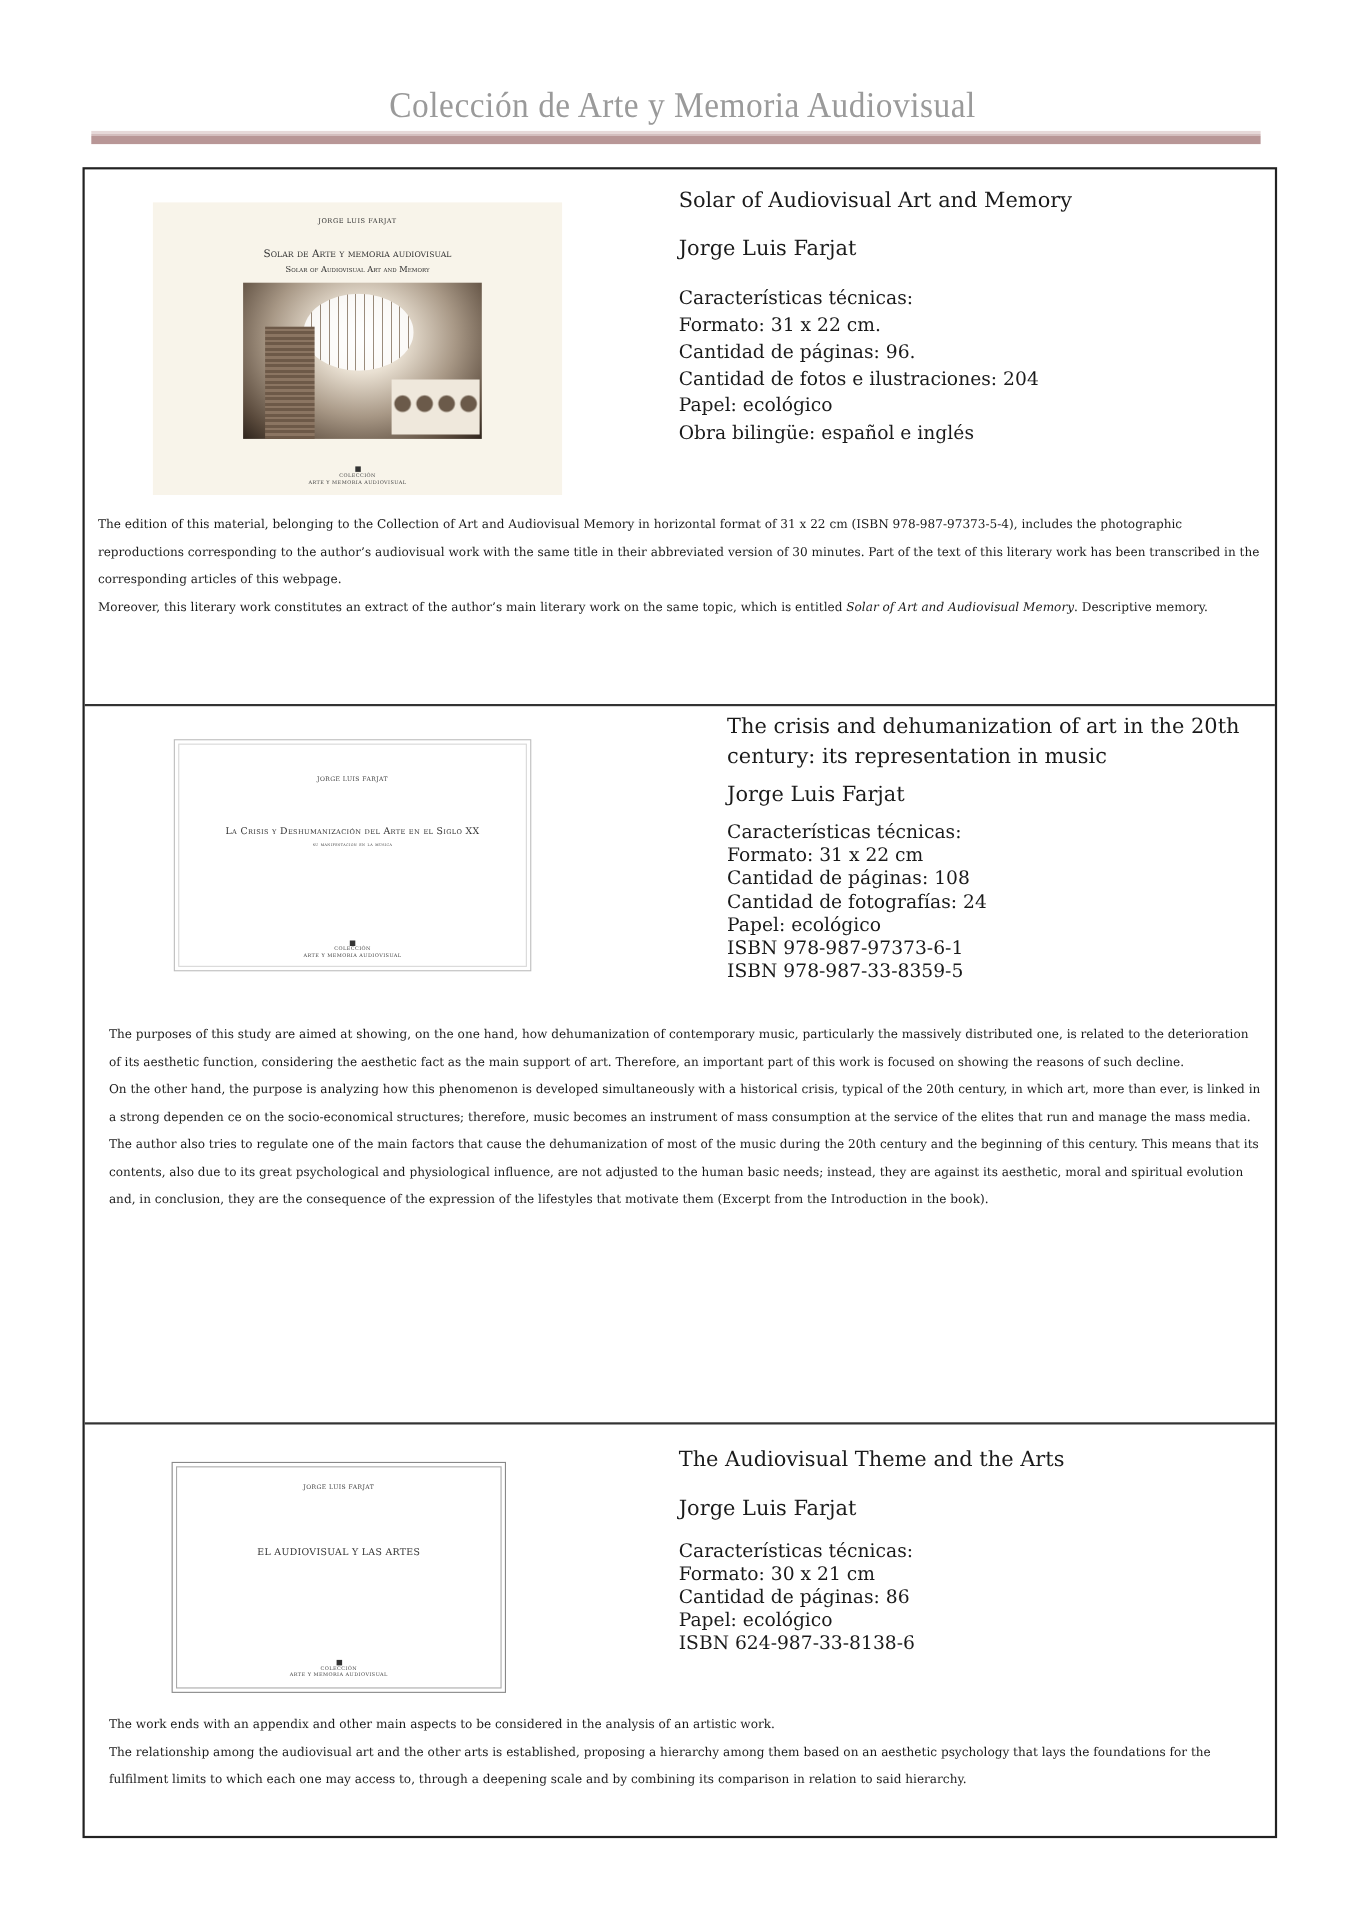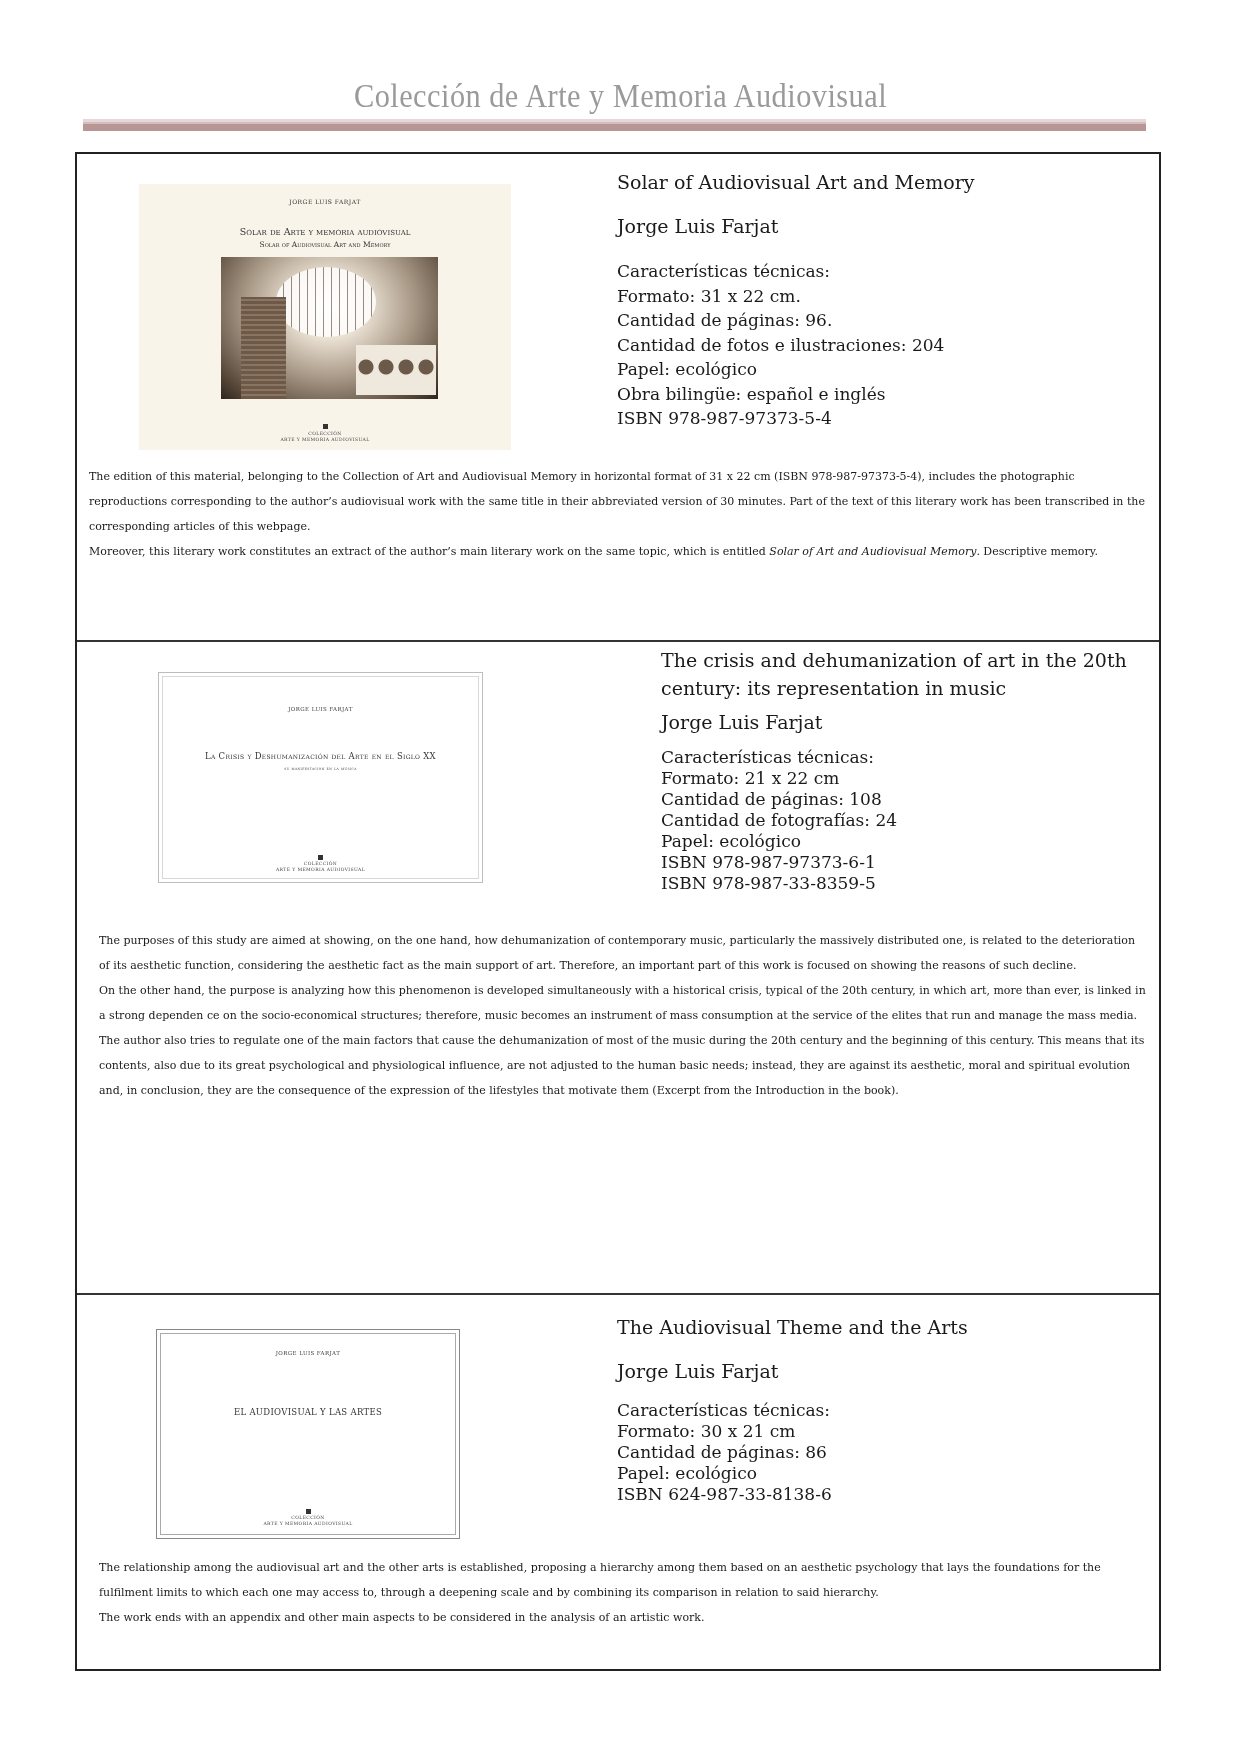--- a/index.html
+++ b/index.html
@@ -71,21 +71,20 @@
     <div class="info" style="top:14px;">
       <div class="title">Solar of Audiovisual Art and Memory</div>
       <div class="author" style="margin-top:20px; margin-bottom:22px;">Jorge Luis Farjat</div>
       <div class="specs" style="line-height:24.5px;">
         <div>Características técnicas:</div>
         <div>Formato: 31 x 22 cm.</div>
         <div>Cantidad de páginas: 96.</div>
         <div>Cantidad de fotos e ilustraciones: 204</div>
         <div>Papel: ecológico</div>
         <div>Obra bilingüe: español e inglés</div>
-        <div>ISBN 978-987-97373-5-4</div>
       </div>
     </div>
     <div class="desc" style="left:12px; right:10px; top:310px;">
       <p>The edition of this material, belonging to the Collection of Art and Audiovisual Memory in horizontal format of 31 x 22 cm (ISBN 978-987-97373-5-4), includes the photographic reproductions corresponding to the author’s audiovisual work with the same title in their abbreviated version of 30 minutes. Part of the text of this literary work has been transcribed in the corresponding articles of this webpage.</p>
       <p><span>Moreover, this literary work constitutes an extract of the author’s main literary work on the same topic, which is entitled </span><em>Solar of Art and Audiovisual Memory</em><span>. Descriptive memory.</span></p>
     </div>
   </div>
 
   <div class="divider" style="top:486px;"></div>
 
@@ -97,21 +96,21 @@
       <div class="c-sub" style="top:93px;">su manifestación en la música</div>
       <div class="logo-box" style="top:182px;"></div>
       <div class="logo-text" style="top:188px;">COLECCIÓN</div>
       <div class="logo-text" style="top:194px;">ARTE Y MEMORIA AUDIOVISUAL</div>
     </div>
     <div class="info" style="top:4px;margin-left:44px;">
       <div class="title" style="width:470px;">The crisis and dehumanization of art in the 20th century: its representation in music</div>
       <div class="author" style="margin-top:10px; margin-bottom:14px;">Jorge Luis Farjat</div>
       <div class="specs" style="line-height:21px;">
         <div>Características técnicas:</div>
-        <div>Formato: 21 x 22 cm</div>
+        <div>Formato: 31 x 22 cm</div>
         <div>Cantidad de páginas: 108</div>
         <div>Cantidad de fotografías: 24</div>
         <div>Papel: ecológico</div>
         <div>ISBN 978-987-97373-6-1</div>
         <div>ISBN 978-987-33-8359-5</div>
       </div>
     </div>
     <div class="desc" style="left:22px; right:10px; top:286px;">
       <p>The purposes of this study are aimed at showing, on the one hand, how dehumanization of contemporary music, particularly the massively distributed one, is related to the deterioration of its aesthetic function, considering the aesthetic fact as the main support of art. Therefore, an important part of this work is focused on showing the reasons of such decline.</p>
       <p>On the other hand, the purpose is analyzing how this phenomenon is developed simultaneously with a historical crisis, typical of the 20th century, in which art, more than ever, is linked in a strong dependen ce on the socio-economical structures; therefore, music becomes an instrument of mass consumption at the service of the elites that run and manage the mass media.</p>
@@ -135,18 +134,18 @@
       <div class="author" style="margin-top:20px; margin-bottom:18px;">Jorge Luis Farjat</div>
       <div class="specs" style="line-height:21px;">
         <div>Características técnicas:</div>
         <div>Formato: 30 x 21 cm</div>
         <div>Cantidad de páginas: 86</div>
         <div>Papel: ecológico</div>
         <div>ISBN 624-987-33-8138-6</div>
       </div>
     </div>
     <div class="desc" style="left:22px; right:10px; top:260px;">
+      <p>The work ends with an appendix and other main aspects to be considered in the analysis of an artistic work.</p>
       <p>The relationship among the audiovisual art and the other arts is established, proposing a hierarchy among them based on an aesthetic psychology that lays the foundations for the fulfilment limits to which each one may access to, through a deepening scale and by combining its comparison in relation to said hierarchy.</p>
-      <p>The work ends with an appendix and other main aspects to be considered in the analysis of an artistic work.</p>
     </div>
   </div>
 
 </div>
 
 </body></html>

